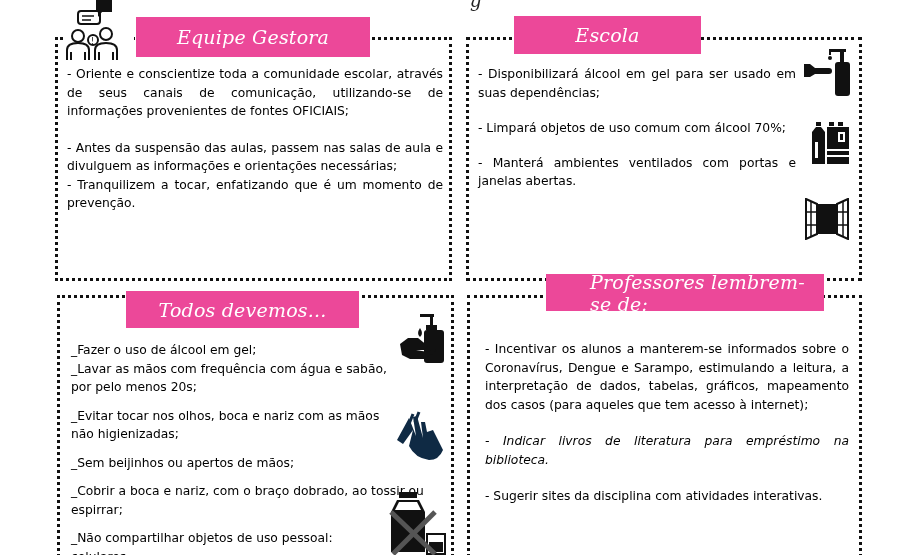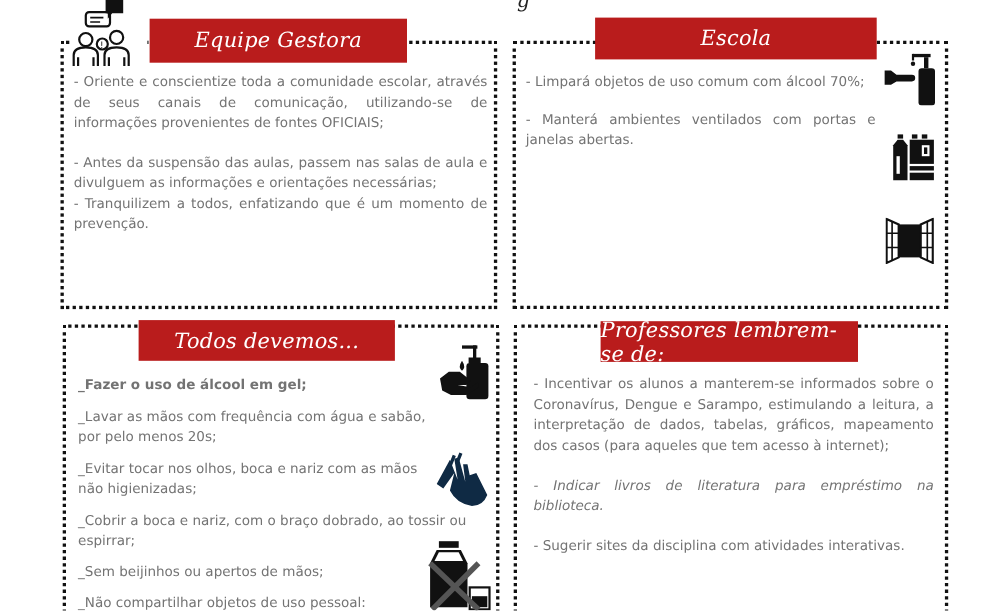--- a/index.html
+++ b/index.html
@@ -6,27 +6,27 @@
   body {
     width:915px; height:555px; overflow:hidden; background:#ffffff; position:relative;
     font-family: "DejaVu Sans", sans-serif; color:#1a1a1a;
   }
   .box {
     position:absolute;
     border:3px dotted #111;
     box-sizing:border-box;
   }
   .hdr {
-    position:absolute; background:#b91c1c; color:#fff;
+    position:absolute; background:#ec4899; color:#fff;
     font-family: "DejaVu Serif", serif; font-style:italic;
     font-size:19px; display:flex; align-items:center; justify-content:center;
     letter-spacing:0.2px;
   }
   .txt {
-    position:absolute; font-size:12.3px; line-height:18.5px; color:#737373;
+    position:absolute; font-size:12.3px; line-height:18.5px; color:#000000;
   }
   .txt p { margin:0; }
   .just { text-align:justify; }
   .icon { position:absolute; }
   .topglyph { position:absolute; left:470px; top:-10px; font-family:"DejaVu Serif", serif; font-style:italic; font-size:18px; color:#222; }
 </style>
 </head>
 <body>
 
 <div class="topglyph">g</div>
@@ -43,26 +43,27 @@
     <circle cx="42" cy="34" r="6" fill="none" stroke="#111" stroke-width="2"></circle>
     <circle cx="29" cy="40" r="5" fill="none" stroke="#111" stroke-width="2"></circle>
     <text x="27" y="44" font-size="8" fill="#111" font-family="DejaVu Sans, sans-serif">!</text>
     <path d="M3 60v-10q0-7 11-7t11 7v10M7 60v-8M21 60v-8" fill="none" stroke="#111" stroke-width="2"></path>
     <path d="M31 60v-10q0-7 11-7t11 7v10M35 60v-8M49 60v-8" fill="none" stroke="#111" stroke-width="2"></path>
   </svg>
 </div>
 <div class="txt just" style="left:67px; top:65px; width:376px;">
   <p style="margin-bottom:18px;">- Oriente e conscientize toda a comunidade escolar, através de seus canais de comunicação, utilizando-se de informações provenientes de fontes OFICIAIS;</p>
   <p style="">- Antes da suspensão das aulas, passem nas salas de aula e divulguem as informações e orientações necessárias;</p>
-  <p>- Tranquilizem a todos, enfatizando que é um momento de prevenção.</p>
+  <p>- Tranquilizem a tocar, enfatizando que é um momento de prevenção.</p>
 </div>
 
 <div class="box" style="left:466px; top:37px; width:396px; height:244px;"></div>
-<div class="hdr" style="left:541px; top:16px; width:256px; height:38px;">Escola</div>
+<div class="hdr" style="left:514px; top:16px; width:187px; height:38px;">Escola</div>
 <div class="txt just" style="left:478px; top:65px; width:318px;">
+  <p style="margin-bottom:17px;">- Disponibilizará álcool em gel para ser usado em suas dependências;</p>
   <p style="margin-bottom:16px;">- Limpará objetos de uso comum com álcool 70%;</p>
   <p>- Manterá ambientes ventilados com portas e janelas abertas.</p>
 </div>
 <div class="icon" style="left:804px; top:44px; width:48px; height:52px;">
   <svg width="48" height="52" viewBox="0 0 48 52">
     <rect x="31" y="18" width="15" height="34" rx="3" fill="#111"></rect>
     <rect x="36" y="8" width="4" height="10" fill="#111"></rect>
     <rect x="26" y="5" width="16" height="3" fill="#111"></rect>
     <rect x="25" y="5" width="2" height="6" fill="#111"></rect>
     <circle cx="26" cy="14" r="2" fill="#111"></circle>
@@ -93,25 +94,25 @@
     <path d="M43 1l-11 5v30l11 5z" fill="none" stroke="#111" stroke-width="2"></path>
     <line x1="38" y1="3" x2="38" y2="39" stroke="#111" stroke-width="1.5"></line>
     <line x1="32" y1="14" x2="43" y2="14" stroke="#111" stroke-width="1.5"></line>
     <line x1="32" y1="27" x2="43" y2="27" stroke="#111" stroke-width="1.5"></line>
   </svg>
 </div>
 
 <div class="box" style="left:57px; top:295px; width:397px; height:280px;"></div>
 <div class="hdr" style="left:126px; top:291px; width:233px; height:37px;">Todos devemos...</div>
 <div class="txt" style="left:71px; top:341px; width:360px;">
-  <p style="margin-bottom:10px; width:320px;font-weight:bold;">_Fazer o uso de álcool em gel;</p>
+  <p style="margin-bottom:0; width:320px;">_Fazer o uso de álcool em gel;</p>
   <p style="margin-bottom:10px; width:335px;">_Lavar as mãos com frequência com água e sabão, por pelo menos 20s;</p>
   <p style="margin-bottom:10px; width:310px;">_Evitar tocar nos olhos, boca e nariz com as mãos não higienizadas;</p>
+  <p style="margin-bottom:10px;">_Sem beijinhos ou apertos de mãos;</p>
   <p style="margin-bottom:10px;">_Cobrir a boca e nariz, com o braço dobrado, ao tossir ou espirrar;</p>
-  <p style="margin-bottom:10px;">_Sem beijinhos ou apertos de mãos;</p>
   <p style="width:320px;">_Não compartilhar objetos de uso pessoal: celulares,</p>
 </div>
 <div class="icon" style="left:398px; top:312px; width:48px; height:52px;">
   <svg width="48" height="52" viewBox="0 0 48 52">
     <rect x="22" y="2" width="14" height="3" fill="#111"></rect>
     <rect x="32" y="2" width="3" height="12" fill="#111"></rect>
     <rect x="28" y="13" width="11" height="5" fill="#111"></rect>
     <rect x="26" y="18" width="20" height="33" rx="3" fill="#111"></rect>
     <path d="M22 16q-4 6 0 9q4-3 0-9z" fill="#111"></path>
     <path d="M2 32l8-6h10l10 8l-4 4h-8l12 2l6-4q3 2 0 5l-10 6h-14l-8-4z" fill="#111"></path>
@@ -129,18 +130,18 @@
     <path d="M8 10h22l6 12v40h-34v-40z" fill="#111"></path>
     <path d="M10 12h18l4 8h-26z" fill="#fff"></path>
     <rect x="38" y="44" width="18" height="20" fill="none" stroke="#111" stroke-width="2"></rect>
     <rect x="40" y="52" width="14" height="10" fill="#111"></rect>
     <line x1="2" y1="22" x2="46" y2="64" stroke="#555" stroke-width="5"></line>
     <line x1="46" y1="22" x2="4" y2="64" stroke="#555" stroke-width="5"></line>
   </svg>
 </div>
 
 <div class="box" style="left:467px; top:295px; width:395px; height:280px;"></div>
-<div class="hdr" style="left:546px; top:292px; width:234px; height:37px;">Professores lembrem-se de:</div>
+<div class="hdr" style="left:546px; top:274px; width:234px; height:37px;padding-left:44px;">Professores lembrem-se de:</div>
 <div class="txt just" style="left:485px; top:340px; width:364px;">
   <p style="margin-bottom:18px;">- Incentivar os alunos a manterem-se informados sobre o Coronavírus, Dengue e Sarampo, estimulando a leitura, a interpretação de dados, tabelas, gráficos, mapeamento dos casos (para aqueles que tem acesso à internet);</p>
   <p style="margin-bottom:18px;font-style:italic;">- Indicar livros de literatura para empréstimo na biblioteca.</p>
   <p>- Sugerir sites da disciplina com atividades interativas.</p>
 </div>
 
 </body></html>

